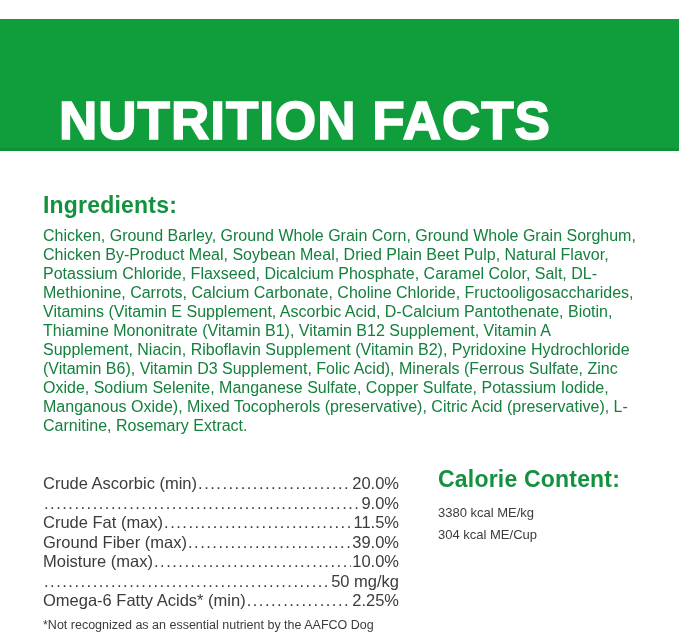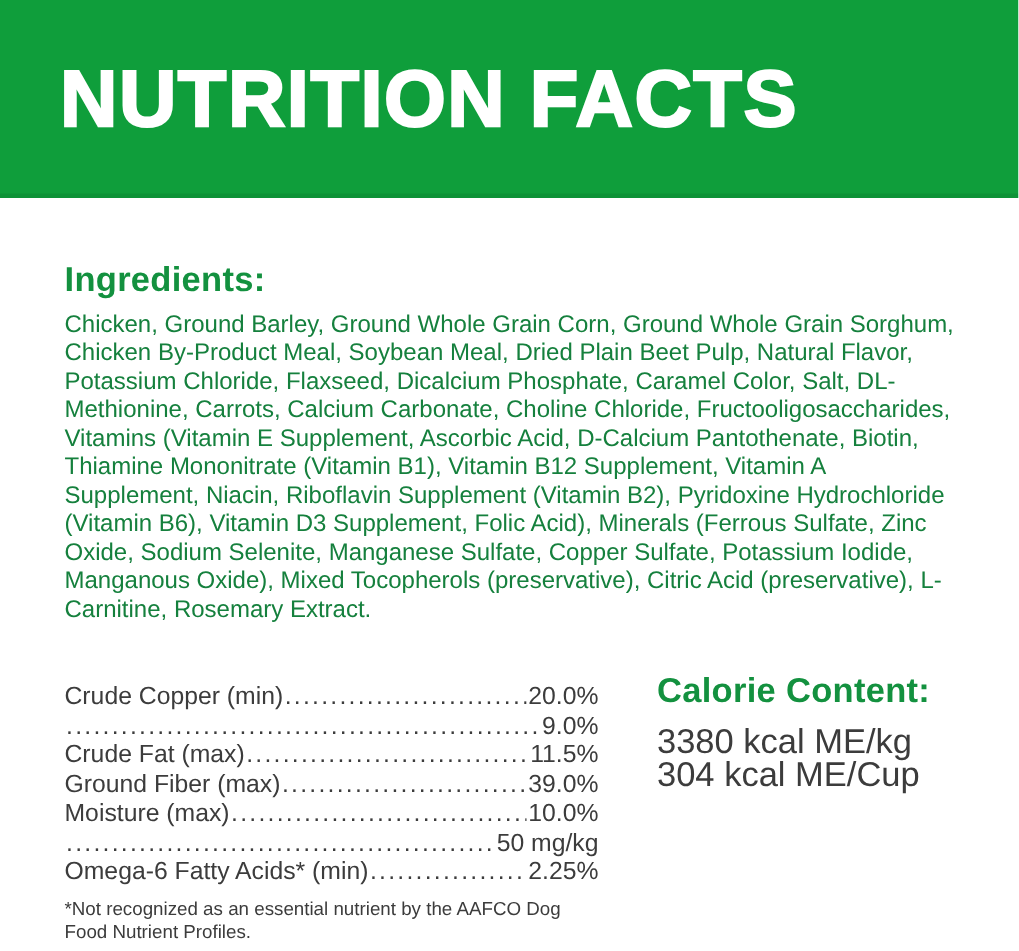--- a/index.html
+++ b/index.html
@@ -10,23 +10,24 @@
     color: #3c3c3c;
     overflow: hidden;
   }
 
   
   .banner {
     width: 679px;
     height: 132px;
     background: #0f9e3b;
     display: flex;
-    align-items: center;
-    padding-left: 40px;
+    align-items: flex-end;
+    padding-left: 59px;
     box-shadow: inset 0 -3px 0 rgba(0,0,0,0.07);
+    margin-top: 19px;
   }
   .banner-title {
     color: #ffffff;
     font-size: 53px;
     font-weight: bold;
     letter-spacing: 1px;
     -webkit-text-stroke: 1.6px #ffffff;
     white-space: nowrap;
   }
 
@@ -84,21 +85,21 @@
   .ga-footnote {
     margin-top: 7px;
     max-width: 372px;
     font-size: 12.5px;
     line-height: 15px;
     color: #3c3c3c;
   }
 
   .cal-lines {
     margin-top: 9px;
-    font-size: 23px;
+    font-size: 13px;
     line-height: 22px;
     color: #3c3c3c;
   }
 </style>
 </head>
 <body>
 
 <div class="banner">
   <div class="banner-title">NUTRITION FACTS</div>
 </div>
@@ -108,21 +109,21 @@
   <div class="ingredients-section">
     <div class="section-heading">Ingredients:</div>
     <div class="ingredients-text">Chicken, Ground Barley, Ground Whole Grain Corn, Ground Whole Grain Sorghum, Chicken By-Product Meal, Soybean Meal, Dried Plain Beet Pulp, Natural Flavor, Potassium Chloride, Flaxseed, Dicalcium Phosphate, Caramel Color, Salt, DL-Methionine, Carrots, Calcium Carbonate, Choline Chloride, Fructooligosaccharides, Vitamins (Vitamin E Supplement, Ascorbic Acid, D-Calcium Pantothenate, Biotin, Thiamine Mononitrate (Vitamin B1), Vitamin B12 Supplement, Vitamin A Supplement, Niacin, Riboflavin Supplement (Vitamin B2), Pyridoxine Hydrochloride (Vitamin B6), Vitamin D3 Supplement, Folic Acid), Minerals (Ferrous Sulfate, Zinc Oxide, Sodium Selenite, Manganese Sulfate, Copper Sulfate, Potassium Iodide, Manganous Oxide), Mixed Tocopherols (preservative), Citric Acid (preservative), L-Carnitine, Rosemary Extract.</div>
   </div>
 
   <div class="columns">
 
     <div class="ga-col">
       <div class="ga-rows">
         <div class="ga-row">
-          <span class="ga-label">Crude Copper (min)</span>
+          <span class="ga-label">Crude Ascorbic (min)</span>
           <span class="ga-leader"></span>
           <span class="ga-value">20.0%</span>
         </div>
         <div class="ga-row">
           <span class="ga-leader"></span>
           <span class="ga-value">9.0%</span>
         </div>
         <div class="ga-row">
           <span class="ga-label">Crude Fat (max)</span>
           <span class="ga-leader"></span>

